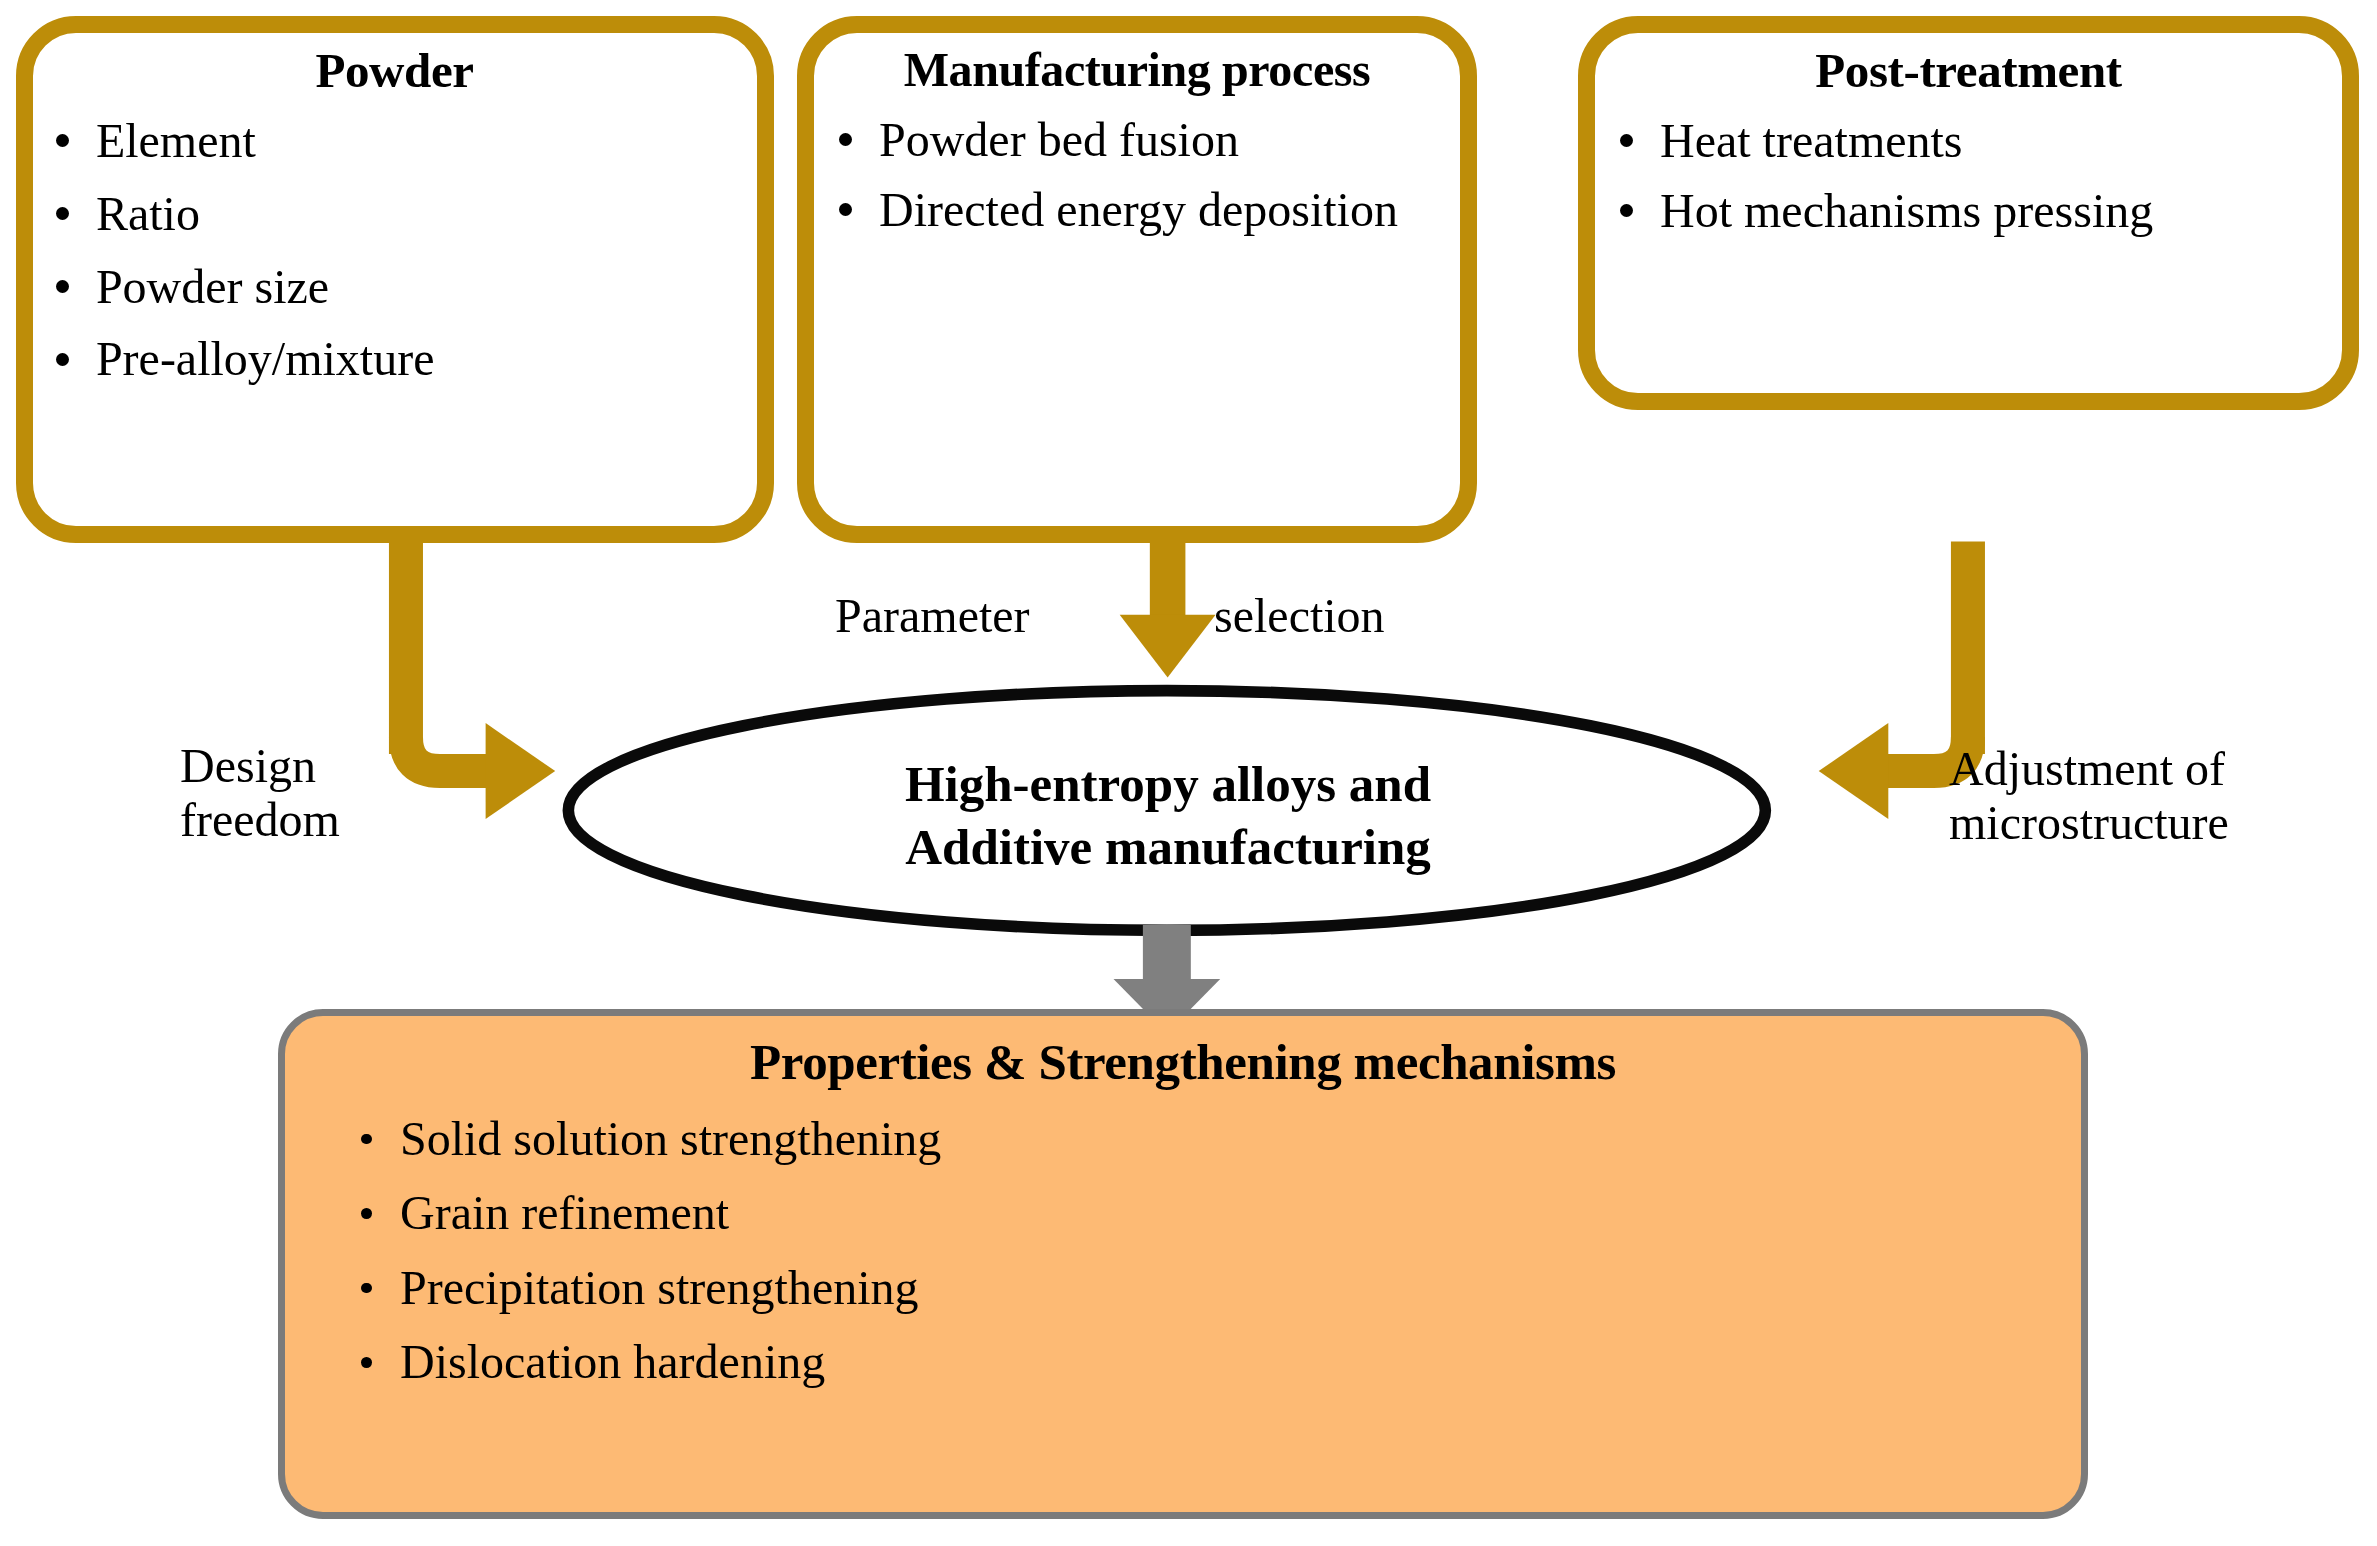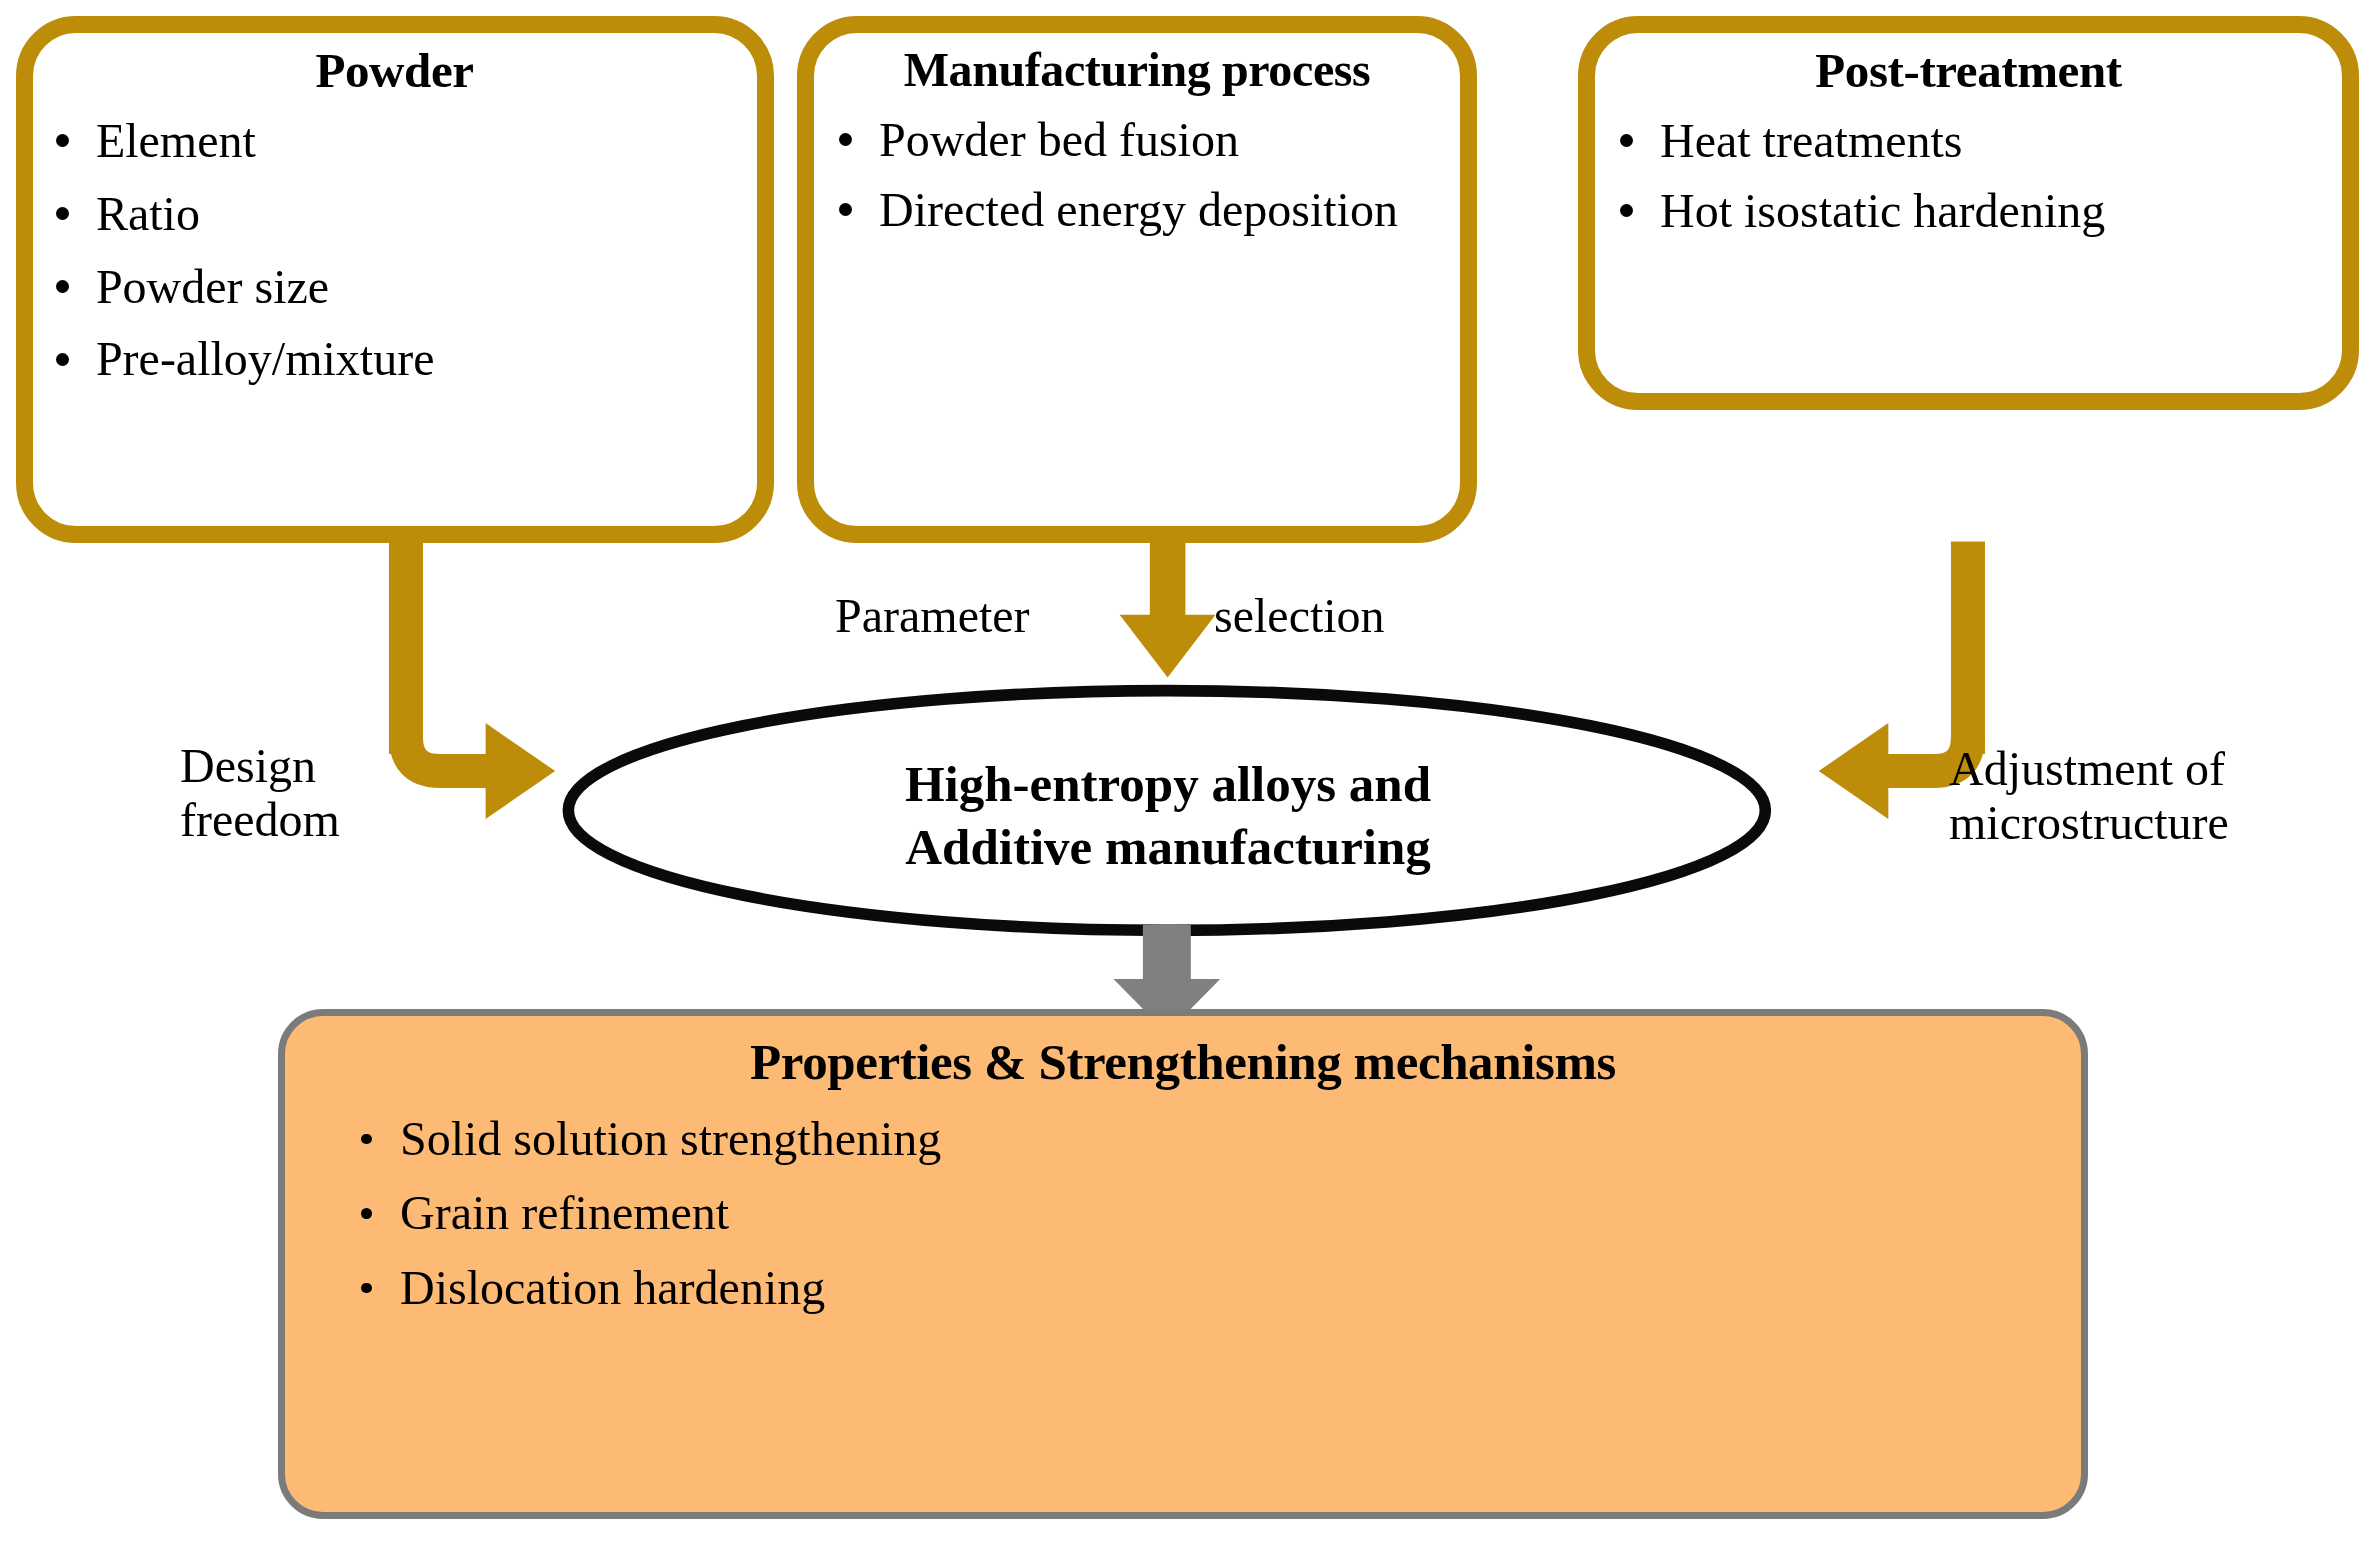--- a/index.html
+++ b/index.html
@@ -139,21 +139,21 @@
 
   <div class="card top-card" id="card-post">
     <div class="card-title">Post-treatment</div>
     <ul class="bullets">
       <li>
         <span class="bul"></span>
         <span class="txt">Heat treatments</span>
       </li>
       <li>
         <span class="bul"></span>
-        <span class="txt">Hot isostatic hardening</span>
+        <span class="txt">Hot mechanisms pressing</span>
       </li>
     </ul>
   </div>
 
   <div id="note-param-left">Parameter</div>
   <div id="note-param-right">selection</div>
 
   <div class="side-note" id="note-design">
     <div>Design</div>
     <div>freedom</div>
@@ -179,20 +179,24 @@
           <li>
             <span class="bul"></span>
             <span class="txt">Solid solution strengthening</span>
           </li>
           <li>
             <span class="bul"></span>
             <span class="txt">Grain refinement</span>
           </li>
           <li>
             <span class="bul"></span>
+            <span class="txt">Precipitation strengthening</span>
+          </li>
+          <li>
+            <span class="bul"></span>
             <span class="txt">Dislocation hardening</span>
           </li>
         </ul>
       </div>
 
     </div>
   </div>
 
 </div>
 

